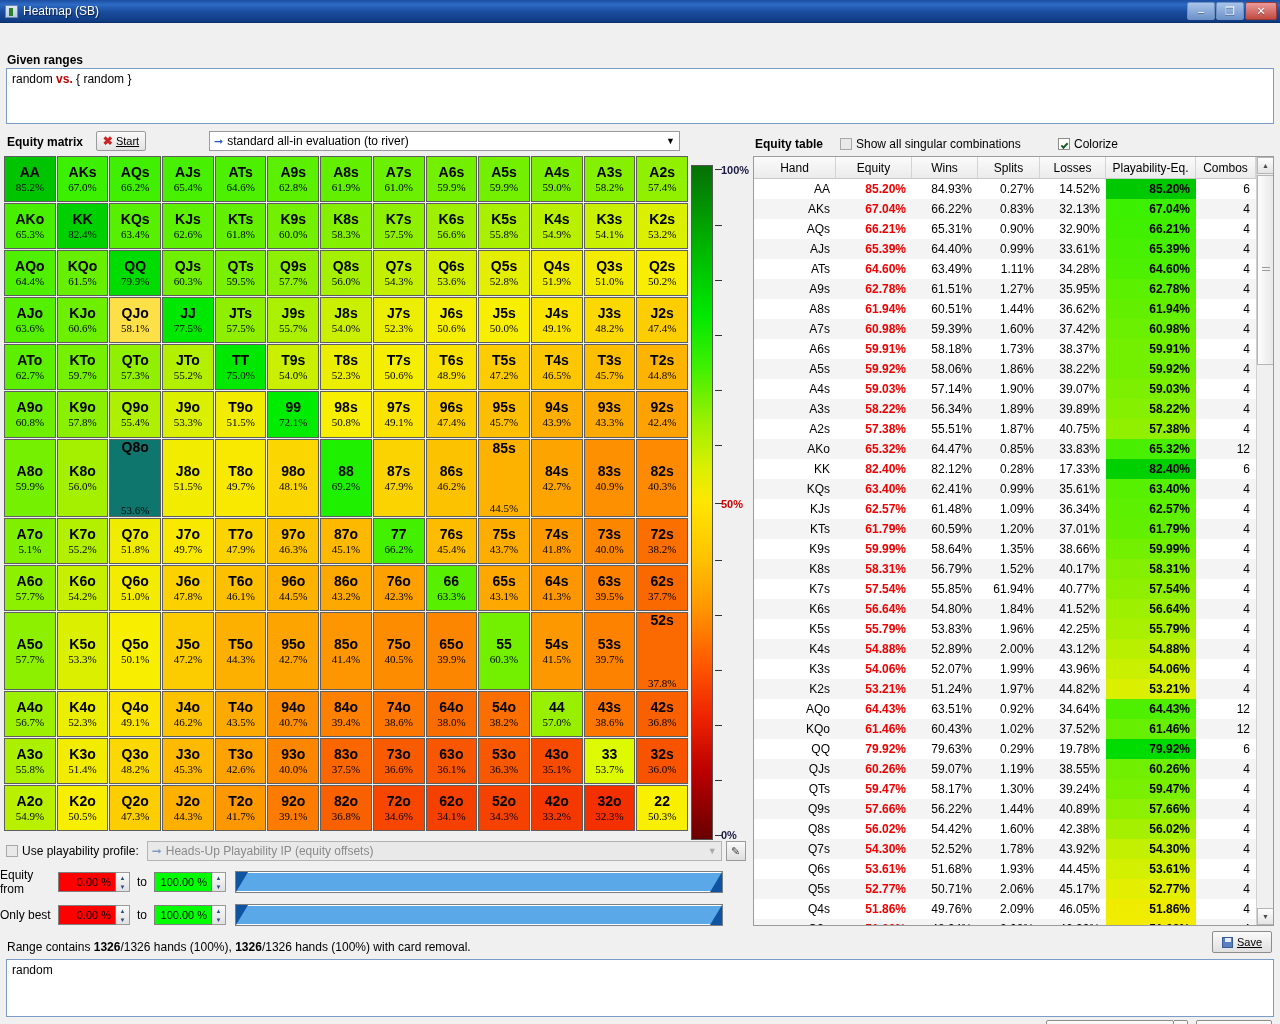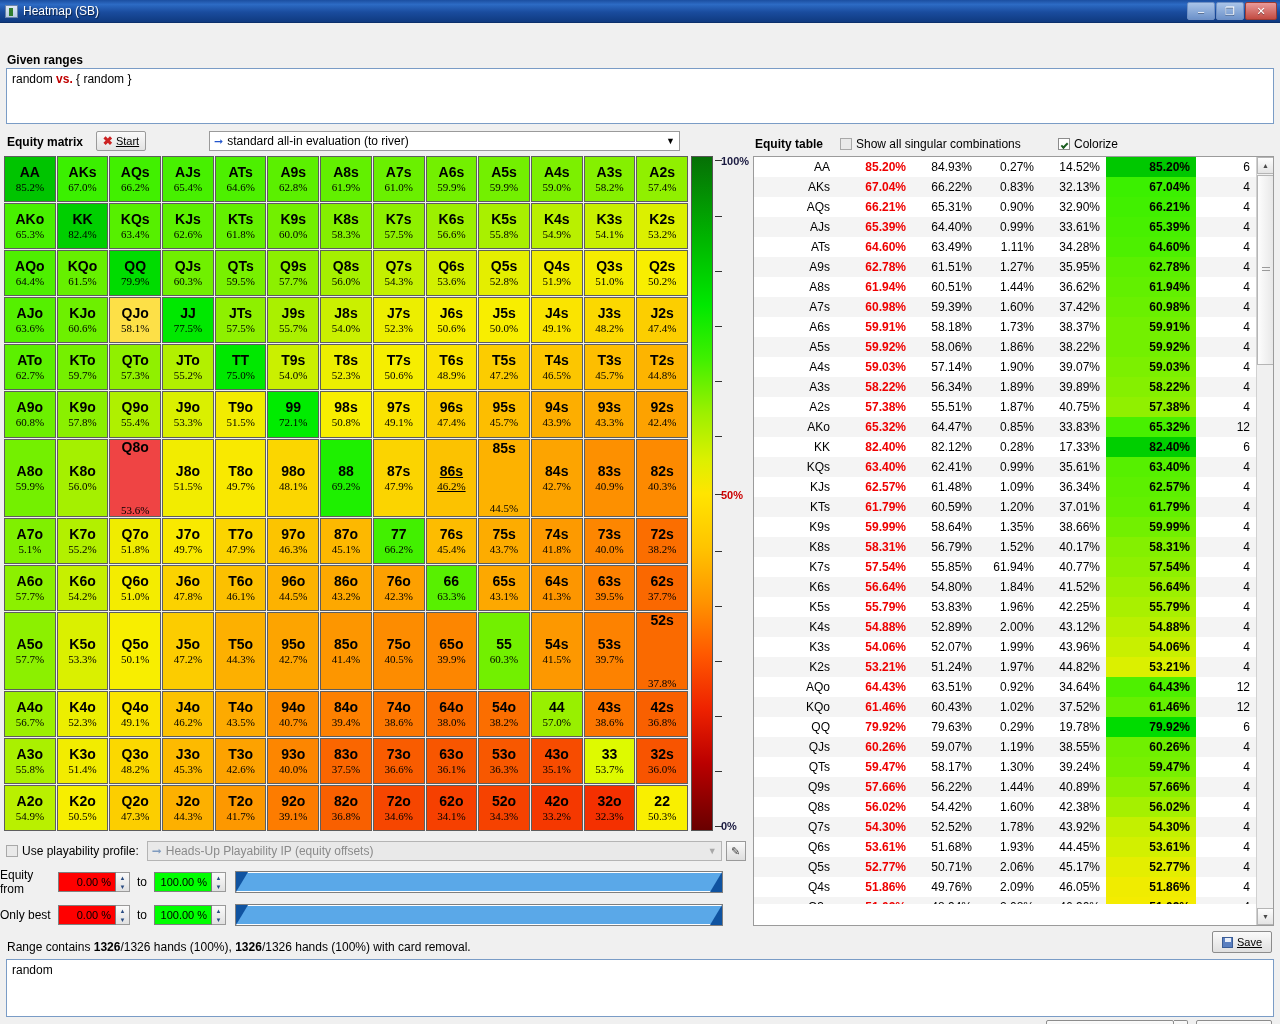--- a/index.html
+++ b/index.html
@@ -84,21 +84,21 @@
   }
   .cell {
     border:1px solid #5e5e5e;
     display:flex; flex-direction:column; align-items:center; justify-content:center;
     line-height:1;
   }
   .cell .hand { font-weight:bold; font-size:14px; margin-bottom:3px; }
   .cell .eq { font-size:11px; font-family:"Liberation Serif", serif; }
 
   
-  #legend-wrap { position:absolute; left:691px; top:133px; width:58px; height:675px; }
+  #legend-wrap { position:absolute; left:691px; top:142px; width:58px; height:675px; }
   #legend-bar {
     position:absolute; left:0; top:0; width:22px; height:675px;
     border:1px solid #555;
     background:linear-gradient(to bottom,
       #067006 0%, #00b400 12%, #00e800 22%, #40f000 30%,
       #9cf000 38%, #dcf000 45%, #ffe500 50%,
       #ffc400 58%, #ff9400 66%, #ff5800 74%,
       #ee2200 82%, #bb0000 90%, #690000 100%);
   }
   .legend-tick {
@@ -613,21 +613,21 @@
         <span class="eq">42.4%</span>
       </div>
       <div class="cell" style="background: rgb(116, 240, 0);">
         <span class="hand">A8o</span>
         <span class="eq">59.9%</span>
       </div>
       <div class="cell" style="background: rgb(165, 240, 0);">
         <span class="hand">K8o</span>
         <span class="eq">56.0%</span>
       </div>
-      <div class="cell" style="background: #ef4444; gap: 48px;">
+      <div class="cell" style="background: #0f766e; gap: 48px;">
         <span class="hand">Q8o</span>
         <span class="eq">53.6%</span>
       </div>
       <div class="cell" style="background: rgb(242, 236, 0);">
         <span class="hand">J8o</span>
         <span class="eq">51.5%</span>
       </div>
       <div class="cell" style="background: rgb(249, 233, 0);">
         <span class="hand">T8o</span>
         <span class="eq">49.7%</span>
@@ -637,21 +637,21 @@
         <span class="eq">48.1%</span>
       </div>
       <div class="cell" style="background: rgb(30, 240, 0);">
         <span class="hand">88</span>
         <span class="eq">69.2%</span>
       </div>
       <div class="cell" style="background: rgb(251, 212, 0);">
         <span class="hand">87s</span>
         <span class="eq">47.9%</span>
       </div>
-      <div class="cell" style="background: rgb(252, 194, 0); text-decoration: underline;">
+      <div class="cell" style="background: rgb(252, 194, 0);">
         <span class="hand">86s</span>
         <span class="eq">46.2%</span>
       </div>
       <div class="cell" style="background: rgb(253, 178, 0); gap: 45px;">
         <span class="hand">85s</span>
         <span class="eq">44.5%</span>
       </div>
       <div class="cell" style="background: rgb(253, 164, 0);">
         <span class="hand">84s</span>
         <span class="eq">42.7%</span>
@@ -1070,20 +1070,30 @@
   <div id="show-singular">
     <span class="chk gray"></span>
     <span>Show all singular combinations</span>
   </div>
   <div id="colorize">
     <span class="chk checked"></span>
     <span>Colorize</span>
   </div>
 
   <div id="eq-table-frame">
+    <div id="eq-head">
+        <div>Hand</div>
+        <div>Equity</div>
+        <div>Wins</div>
+        <div>Splits</div>
+        <div>Losses</div>
+        <div>Playability-Eq.</div>
+        <div>Combos</div>
+        <div></div>
+      </div>
     <div id="eq-rows">
         <div class="eq-row">
           <div class="c-hand">AA</div>
           <div class="c-eq">85.20%</div>
           <div class="c-wins">84.93%</div>
           <div class="c-splits">0.27%</div>
           <div class="c-losses">14.52%</div>
           <div class="c-play" style="background: rgb(0, 200, 0);">85.20%</div>
           <div class="c-combos">6</div>
           <div class="c-pad"></div>

